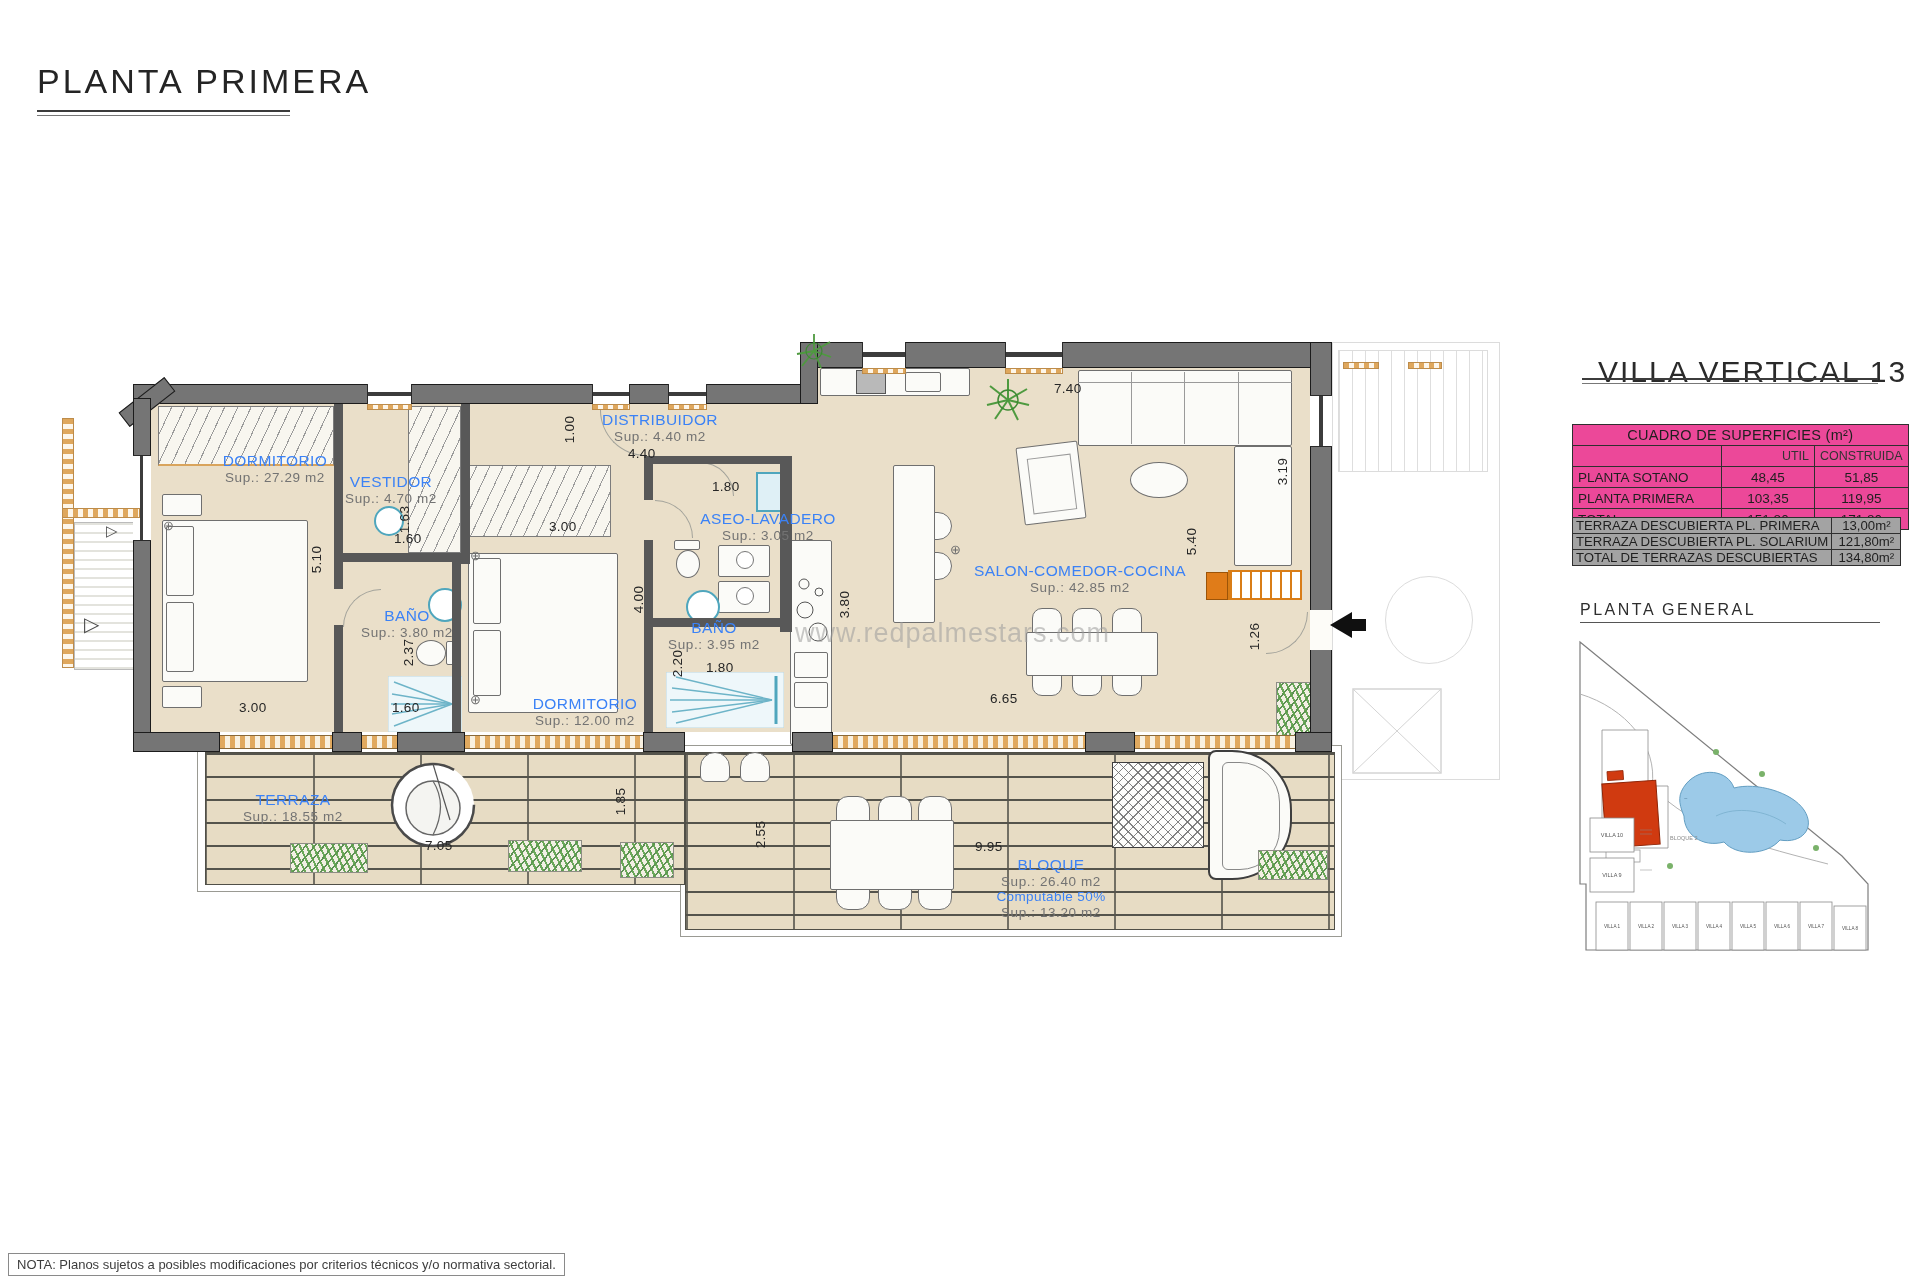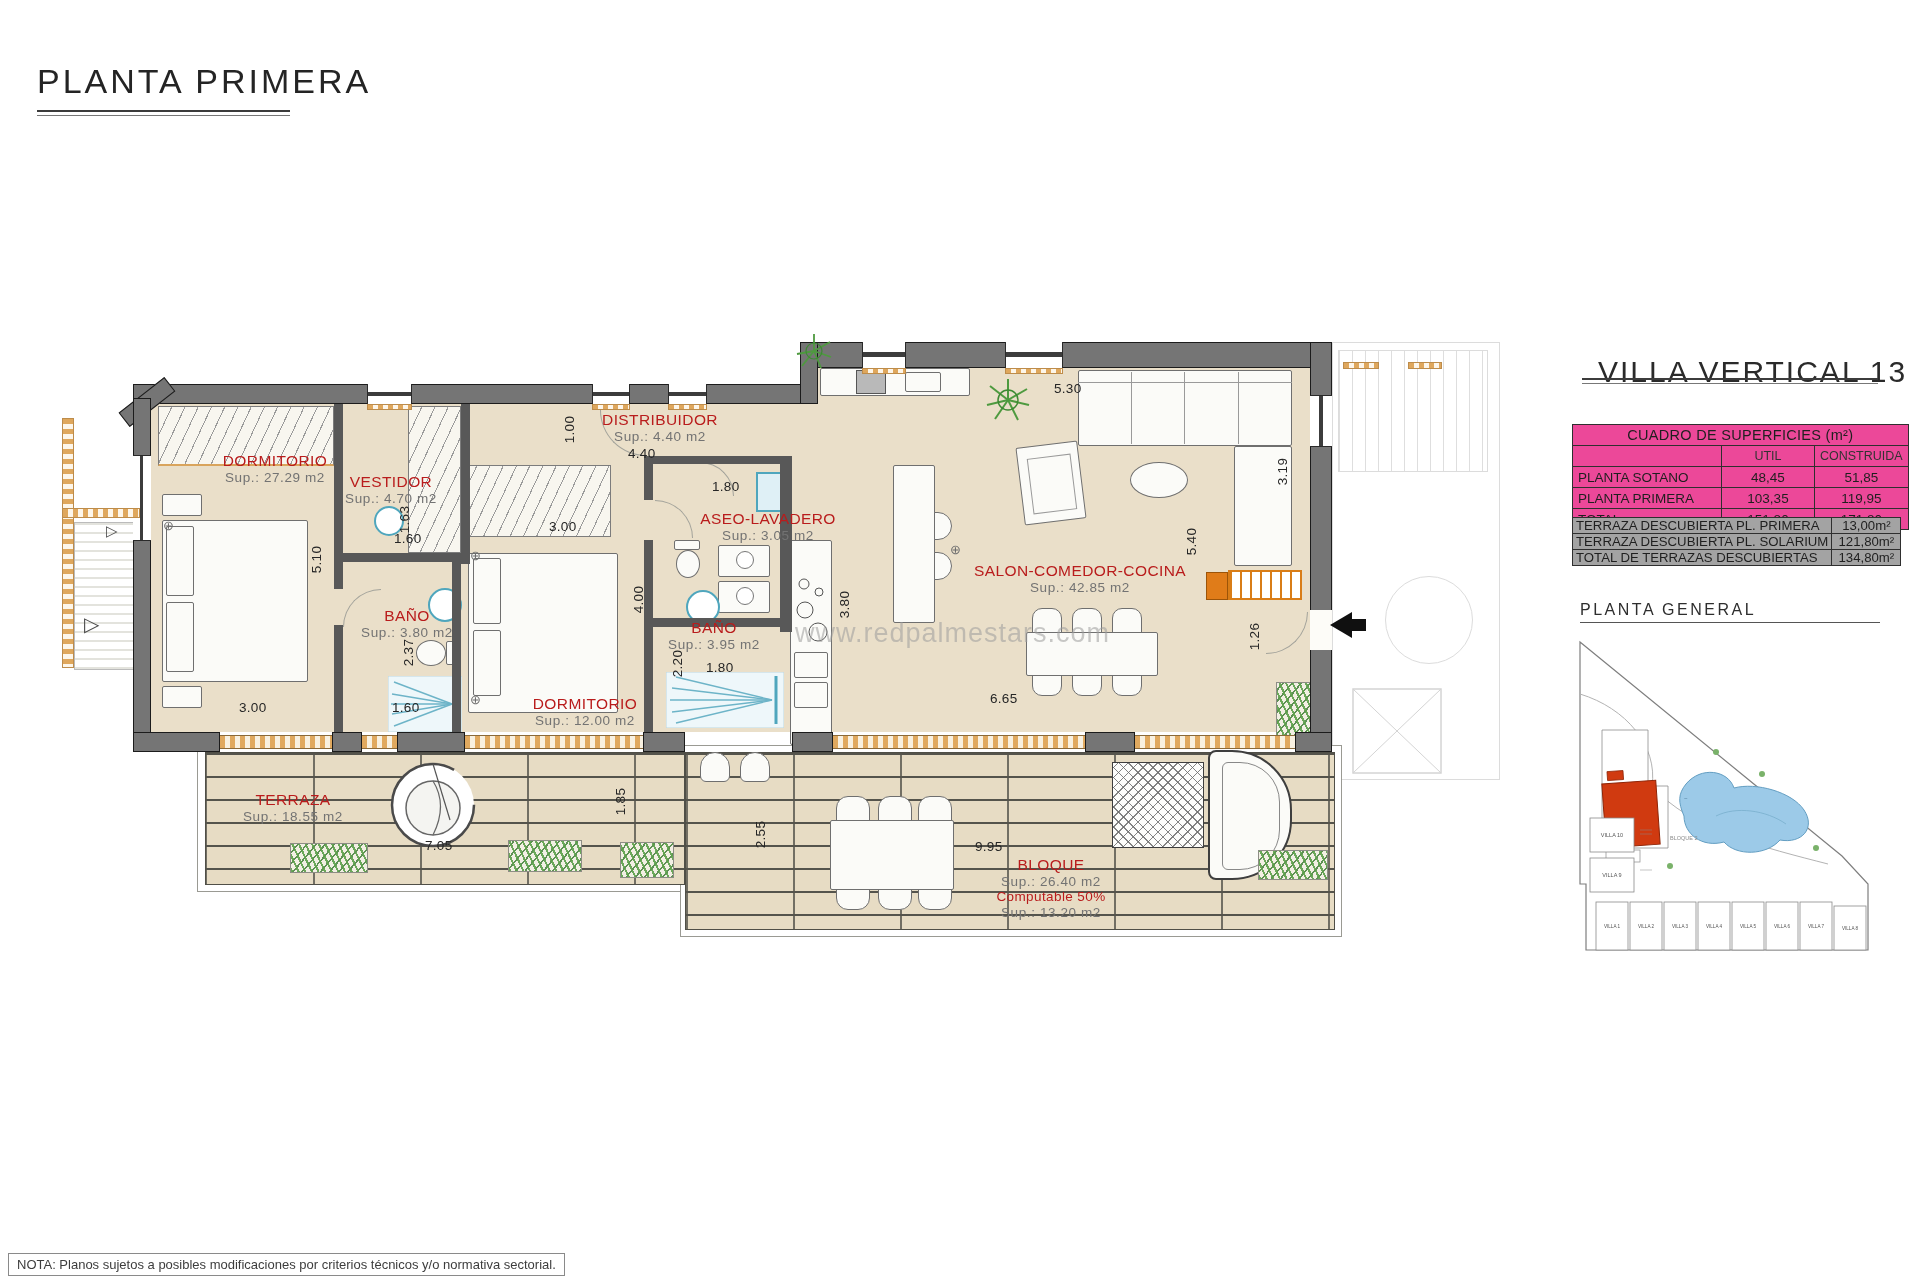--- a/index.html
+++ b/index.html
@@ -27,21 +27,21 @@
   .sill{position:absolute;background:repeating-linear-gradient(90deg,#dfa75c 0 5px,#fdf6ea 5px 10px);
         border:1px solid #bd8c4b;box-sizing:border-box;z-index:16}
   .sillV{position:absolute;background:repeating-linear-gradient(180deg,#dfa75c 0 5px,#fdf6ea 5px 10px);
         border:1px solid #bd8c4b;box-sizing:border-box;z-index:16}
   .glass{position:absolute;background:repeating-linear-gradient(90deg,#e0a95f 0 5px,#f8f1e1 5px 10px);
         border-top:1.2px solid #8a6a3a;border-bottom:1.2px solid #8a6a3a;box-sizing:border-box;z-index:13}
   .dim{position:absolute;font-size:13.5px;color:#262626;white-space:nowrap;z-index:20;letter-spacing:.3px}
   .dimv{position:absolute;font-size:13.5px;color:#262626;white-space:nowrap;z-index:20;
         transform:rotate(-90deg);transform-origin:center;letter-spacing:.3px}
   .rlabel{position:absolute;text-align:center;z-index:20;line-height:1.15}
-  .rname{font-size:15.5px;color:#b91c1c;letter-spacing:.4px;white-space:nowrap}
+  .rname{font-size:15.5px;color:#3b82f6;letter-spacing:.4px;white-space:nowrap}
   .rsup{font-size:13.5px;color:#737373;letter-spacing:.6px;white-space:nowrap}
   .arc{position:absolute;border-top:1.2px solid #a3a39b;border-left:1.2px solid #a3a39b;
        border-radius:100% 0 0 0;box-sizing:border-box;z-index:5}
   .reg{position:absolute;font-size:13px;color:#6e6e6e;z-index:7}
   .faint{position:absolute;border:1px solid #dcdcdc;box-sizing:border-box;z-index:0}
   .blue-circ{position:absolute;border:2.5px solid #4fa6bd;background:#fff;border-radius:50%;box-sizing:border-box;z-index:7}
   .planter{position:absolute;border:1px solid #8d8d85;box-sizing:border-box;z-index:8;
            background-color:#f2efe4;
            background-image:repeating-linear-gradient(65deg,rgba(92,160,74,.9) 0 2px,transparent 2px 6px),
                             repeating-linear-gradient(-50deg,rgba(56,120,48,.8) 0 1.5px,transparent 1.5px 7px)}
@@ -50,21 +50,21 @@
                            repeating-linear-gradient(-45deg,rgba(110,110,110,.85) 0 1px,transparent 1px 7px)}
   .title{position:absolute;left:37px;top:62px;font-size:34px;color:#242424;letter-spacing:3px;z-index:30;font-weight:400}
   .rule{position:absolute;background:#3c3c3c;z-index:30}
   .vtitle{position:absolute;left:1598px;top:355px;font-size:30px;color:#2a2a2a;letter-spacing:2px;z-index:30}
   .ptitle{position:absolute;left:1580px;top:601px;font-size:16px;color:#2e2e2e;letter-spacing:2.5px;z-index:30}
   table{border-collapse:collapse}
   .suptable{position:absolute;left:1572px;top:424px;z-index:30;background:#ec4899}
   .suptable td{border:1px solid #2f2f2f;font-size:13.5px;color:#1f1f1f;padding:1px 5px;height:18px}
   .suptable .cap{font-size:14.5px;text-align:center;letter-spacing:.3px}
   .suptable .num{text-align:center}
-  .suptable .hd{text-align:center;font-size:12.5px;color:#333}
+  .suptable .hd{text-align:right;font-size:12.5px;color:#333}
   .tertable{position:absolute;left:1572px;top:517px;z-index:30;background:#a3a3a3}
   .tertable td{border:1px solid #2f2f2f;font-size:13.2px;color:#1f1f1f;padding:0 3px;height:15px;white-space:nowrap}
   .tertable .num{text-align:center}
   .watermark{position:absolute;left:795px;top:618px;width:340px;font-size:27px;color:#9d9d9d;opacity:.55;
              letter-spacing:1px;z-index:40;white-space:nowrap}
   .note{position:absolute;left:8px;top:1253px;border:1px solid #8a8a8a;background:#fff;padding:3px 8px;
         font-size:13px;color:#3d3d3d;z-index:30;white-space:nowrap}
   .arrow-head{position:absolute;left:1330px;top:612px;width:0;height:0;z-index:25;
         border-top:13px solid transparent;border-bottom:13px solid transparent;border-right:22px solid #101010}
   .arrow-tail{position:absolute;left:1351px;top:619px;width:15px;height:12px;background:#101010;z-index:25}
@@ -353,21 +353,21 @@
 <div class="dim" style="left:394px;top:531px">1.60</div>
 <div class="dim" style="left:549px;top:519px">3.00</div>
 <div class="dimv" style="left:303px;top:552px">5.10</div>
 <div class="dimv" style="left:395px;top:645px">2.37</div>
 <div class="dim" style="left:392px;top:700px">1.60</div>
 <div class="dim" style="left:239px;top:700px">3.00</div>
 <div class="dimv" style="left:625px;top:592px">4.00</div>
 <div class="dimv" style="left:664px;top:656px">2.20</div>
 <div class="dim" style="left:706px;top:660px">1.80</div>
 <div class="dimv" style="left:831px;top:597px">3.80</div>
-<div class="dim" style="left:1054px;top:381px">5.30</div>
+<div class="dim" style="left:1054px;top:381px">7.40</div>
 <div class="dimv" style="left:1269px;top:464px">3.19</div>
 <div class="dimv" style="left:1178px;top:534px">5.40</div>
 <div class="dimv" style="left:1241px;top:629px">1.26</div>
 <div class="dim" style="left:990px;top:691px">6.65</div>
 <div class="dim" style="left:425px;top:838px">7.05</div>
 <div class="dimv" style="left:607px;top:794px">1.85</div>
 <div class="dimv" style="left:747px;top:827px">2.55</div>
 <div class="dim" style="left:975px;top:839px">9.95</div>
 
 <div class="watermark">www.redpalmestars.com</div>

